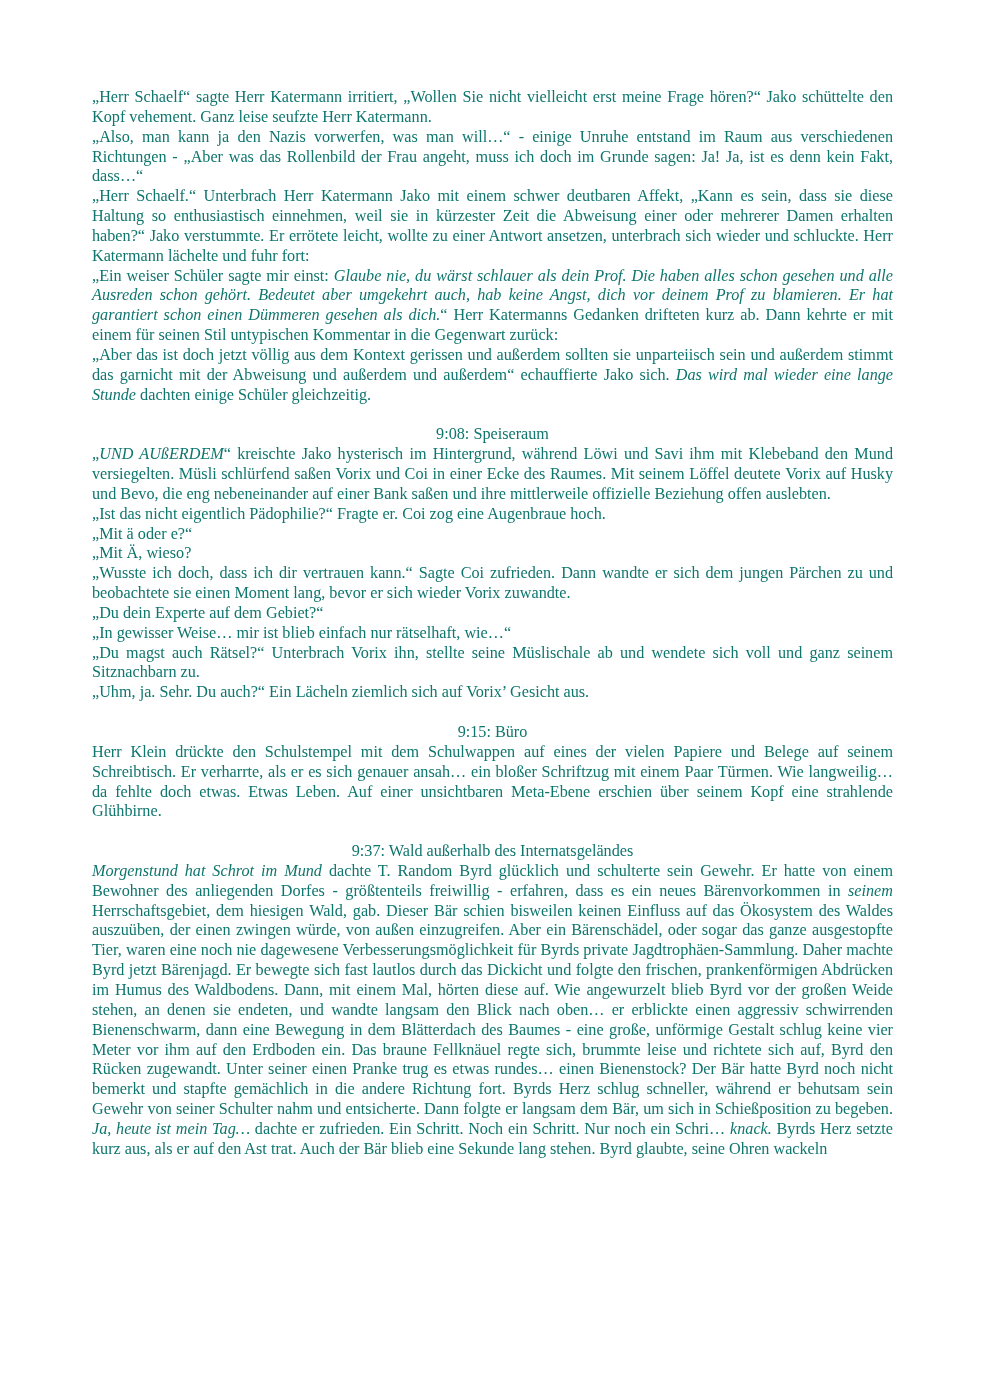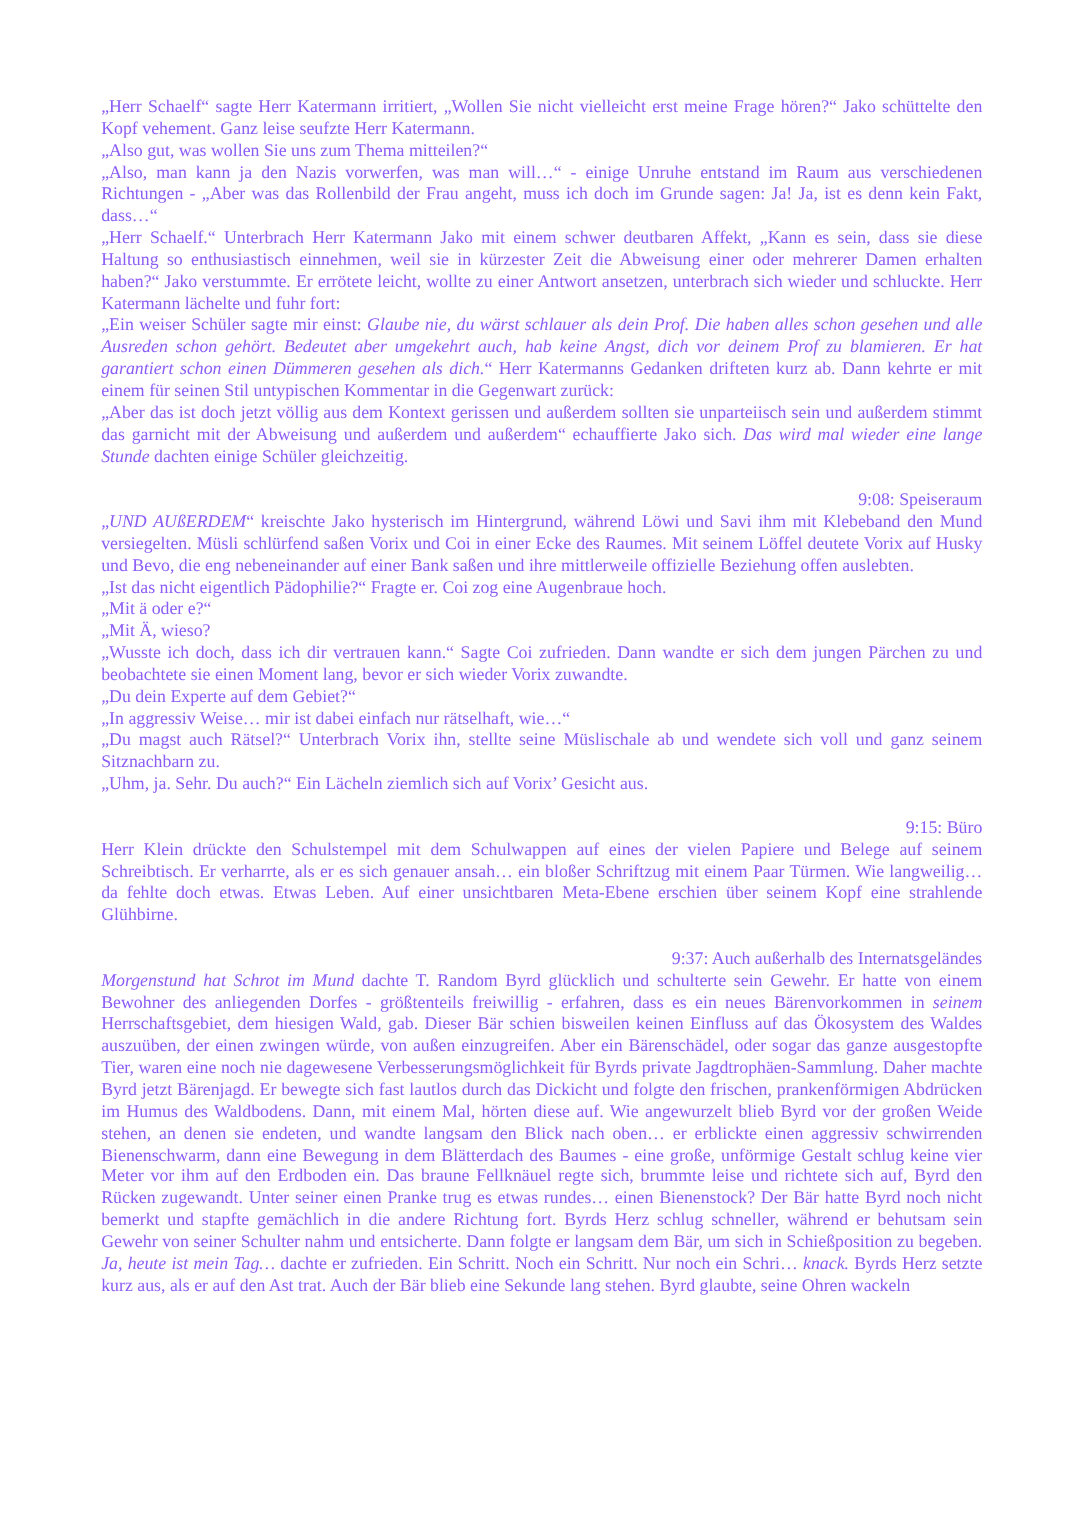--- a/index.html
+++ b/index.html
@@ -5,56 +5,55 @@
   html, body { margin: 0; padding: 0; background: #ffffff; }
   body { width: 985px; height: 1389px; overflow: hidden; position: relative; }
   .page {
     position: absolute;
     left: 92px;
     top: 88px;
     width: 801px;
     font-family: "Liberation Serif", serif;
     font-size: 16.2px;
     line-height: 19.85px;
-    color: #8b5cf6;
+    color: #0f766e;
     text-align: justify;
   }
   .para { margin: 0; }
   .spacer { height: 19.85px; }
-  .heading { margin: 0; text-align: right; }
+  .heading { margin: 0; text-align: center; }
   em { }
 </style>
 </head>
 <body>
 
 <div class="page">
   <div>
       <p class="para"><span>„Herr Schaelf“ sagte Herr Katermann irritiert, „Wollen Sie nicht vielleicht erst meine Frage hören?“ Jako schüttelte den Kopf vehement. Ganz leise seufzte Herr Katermann.</span></p>
-      <p class="para"><span>„Also gut, was wollen Sie uns zum Thema mitteilen?“</span></p>
       <p class="para"><span>„Also, man kann ja den Nazis vorwerfen, was man will…“ - einige Unruhe entstand im Raum aus verschiedenen Richtungen - „Aber was das Rollenbild der Frau angeht, muss ich doch im Grunde sagen: Ja! Ja, ist es denn kein Fakt, dass…“</span></p>
       <p class="para"><span>„Herr Schaelf.“ Unterbrach Herr Katermann Jako mit einem schwer deutbaren Affekt, „Kann es sein, dass sie diese Haltung so enthusiastisch einnehmen, weil sie in kürzester Zeit die Abweisung einer oder mehrerer Damen erhalten haben?“ Jako verstummte. Er errötete leicht, wollte zu einer Antwort ansetzen, unterbrach sich wieder und schluckte. Herr Katermann lächelte und fuhr fort:</span></p>
       <p class="para"><span>„Ein weiser Schüler sagte mir einst: </span><em>Glaube nie, du wärst schlauer als dein Prof. Die haben alles schon gesehen und alle Ausreden schon gehört. Bedeutet aber umgekehrt auch, hab keine Angst, dich vor deinem Prof zu blamieren. Er hat garantiert schon einen Dümmeren gesehen als dich.</em><span>“ Herr Katermanns Gedanken drifteten kurz ab. Dann kehrte er mit einem für seinen Stil untypischen Kommentar in die Gegenwart zurück:</span></p>
       <p class="para"><span>„Aber das ist doch jetzt völlig aus dem Kontext gerissen und außerdem sollten sie unparteiisch sein und außerdem stimmt das garnicht mit der Abweisung und außerdem und außerdem“ echauffierte Jako sich. </span><em>Das wird mal wieder eine lange Stunde</em><span> dachten einige Schüler gleichzeitig.</span></p>
     </div>
   <div class="spacer"></div>
   <div>
     <p class="heading">9:08: Speiseraum</p>
   <p class="para"><span>„</span><em>UND AUßERDEM</em><span>“ kreischte Jako hysterisch im Hintergrund, während Löwi und Savi ihm mit Klebeband den Mund versiegelten. Müsli schlürfend saßen Vorix und Coi in einer Ecke des Raumes. Mit seinem Löffel deutete Vorix auf Husky und Bevo, die eng nebeneinander auf einer Bank saßen und ihre mittlerweile offizielle Beziehung offen auslebten.</span></p>
       <p class="para"><span>„Ist das nicht eigentlich Pädophilie?“ Fragte er. Coi zog eine Augenbraue hoch.</span></p>
       <p class="para"><span>„Mit ä oder e?“</span></p>
       <p class="para"><span>„Mit Ä, wieso?</span></p>
       <p class="para"><span>„Wusste ich doch, dass ich dir vertrauen kann.“ Sagte Coi zufrieden. Dann wandte er sich dem jungen Pärchen zu und beobachtete sie einen Moment lang, bevor er sich wieder Vorix zuwandte.</span></p>
       <p class="para"><span>„Du dein Experte auf dem Gebiet?“</span></p>
-      <p class="para"><span>„In aggressiv Weise… mir ist dabei einfach nur rätselhaft, wie…“</span></p>
+      <p class="para"><span>„In gewisser Weise… mir ist blieb einfach nur rätselhaft, wie…“</span></p>
       <p class="para"><span>„Du magst auch Rätsel?“ Unterbrach Vorix ihn, stellte seine Müslischale ab und wendete sich voll und ganz seinem Sitznachbarn zu.</span></p>
       <p class="para"><span>„Uhm, ja. Sehr. Du auch?“ Ein Lächeln ziemlich sich auf Vorix’ Gesicht aus.</span></p>
     </div>
   <div class="spacer"></div>
   <div>
     <p class="heading">9:15: Büro</p>
   <p class="para"><span>Herr Klein drückte den Schulstempel mit dem Schulwappen auf eines der vielen Papiere und Belege auf seinem Schreibtisch. Er verharrte, als er es sich genauer ansah… ein bloßer Schriftzug mit einem Paar Türmen. Wie langweilig… da fehlte doch etwas. Etwas Leben. Auf einer unsichtbaren Meta-Ebene erschien über seinem Kopf eine strahlende Glühbirne.</span></p>
     </div>
   <div class="spacer"></div>
   <div>
-    <p class="heading">9:37: Auch außerhalb des Internatsgeländes</p>
+    <p class="heading">9:37: Wald außerhalb des Internatsgeländes</p>
   <p class="para"><em>Morgenstund hat Schrot im Mund</em><span> dachte T. Random Byrd glücklich und schulterte sein Gewehr. Er hatte von einem Bewohner des anliegenden Dorfes - größtenteils freiwillig - erfahren, dass es ein neues Bärenvorkommen in </span><em>seinem</em><span> Herrschaftsgebiet, dem hiesigen Wald, gab. Dieser Bär schien bisweilen keinen Einfluss auf das Ökosystem des Waldes auszuüben, der einen zwingen würde, von außen einzugreifen. Aber ein Bärenschädel, oder sogar das ganze ausgestopfte Tier, waren eine noch nie dagewesene Verbesserungsmöglichkeit für Byrds private Jagdtrophäen-Sammlung. Daher machte Byrd jetzt Bärenjagd. Er bewegte sich fast lautlos durch das Dickicht und folgte den frischen, prankenförmigen Abdrücken im Humus des Waldbodens. Dann, mit einem Mal, hörten diese auf. Wie angewurzelt blieb Byrd vor der großen Weide stehen, an denen sie endeten, und wandte langsam den Blick nach oben… er erblickte einen aggressiv schwirrenden Bienenschwarm, dann eine Bewegung in dem Blätterdach des Baumes - eine große, unförmige Gestalt schlug keine vier Meter vor ihm auf den Erdboden ein. Das braune Fellknäuel regte sich, brummte leise und richtete sich auf, Byrd den Rücken zugewandt. Unter seiner einen Pranke trug es etwas rundes… einen Bienenstock? Der Bär hatte Byrd noch nicht bemerkt und stapfte gemächlich in die andere Richtung fort. Byrds Herz schlug schneller, während er behutsam sein Gewehr von seiner Schulter nahm und entsicherte. Dann folgte er langsam dem Bär, um sich in Schießposition zu begeben. </span><em>Ja, heute ist mein Tag…</em><span> dachte er zufrieden. Ein Schritt. Noch ein Schritt. Nur noch ein Schri… </span><em>knack.</em><span> Byrds Herz setzte kurz aus, als er auf den Ast trat. Auch der Bär blieb eine Sekunde lang stehen. Byrd glaubte, seine Ohren wackeln</span></p>
     </div>
 </div>
 
 </body></html>

